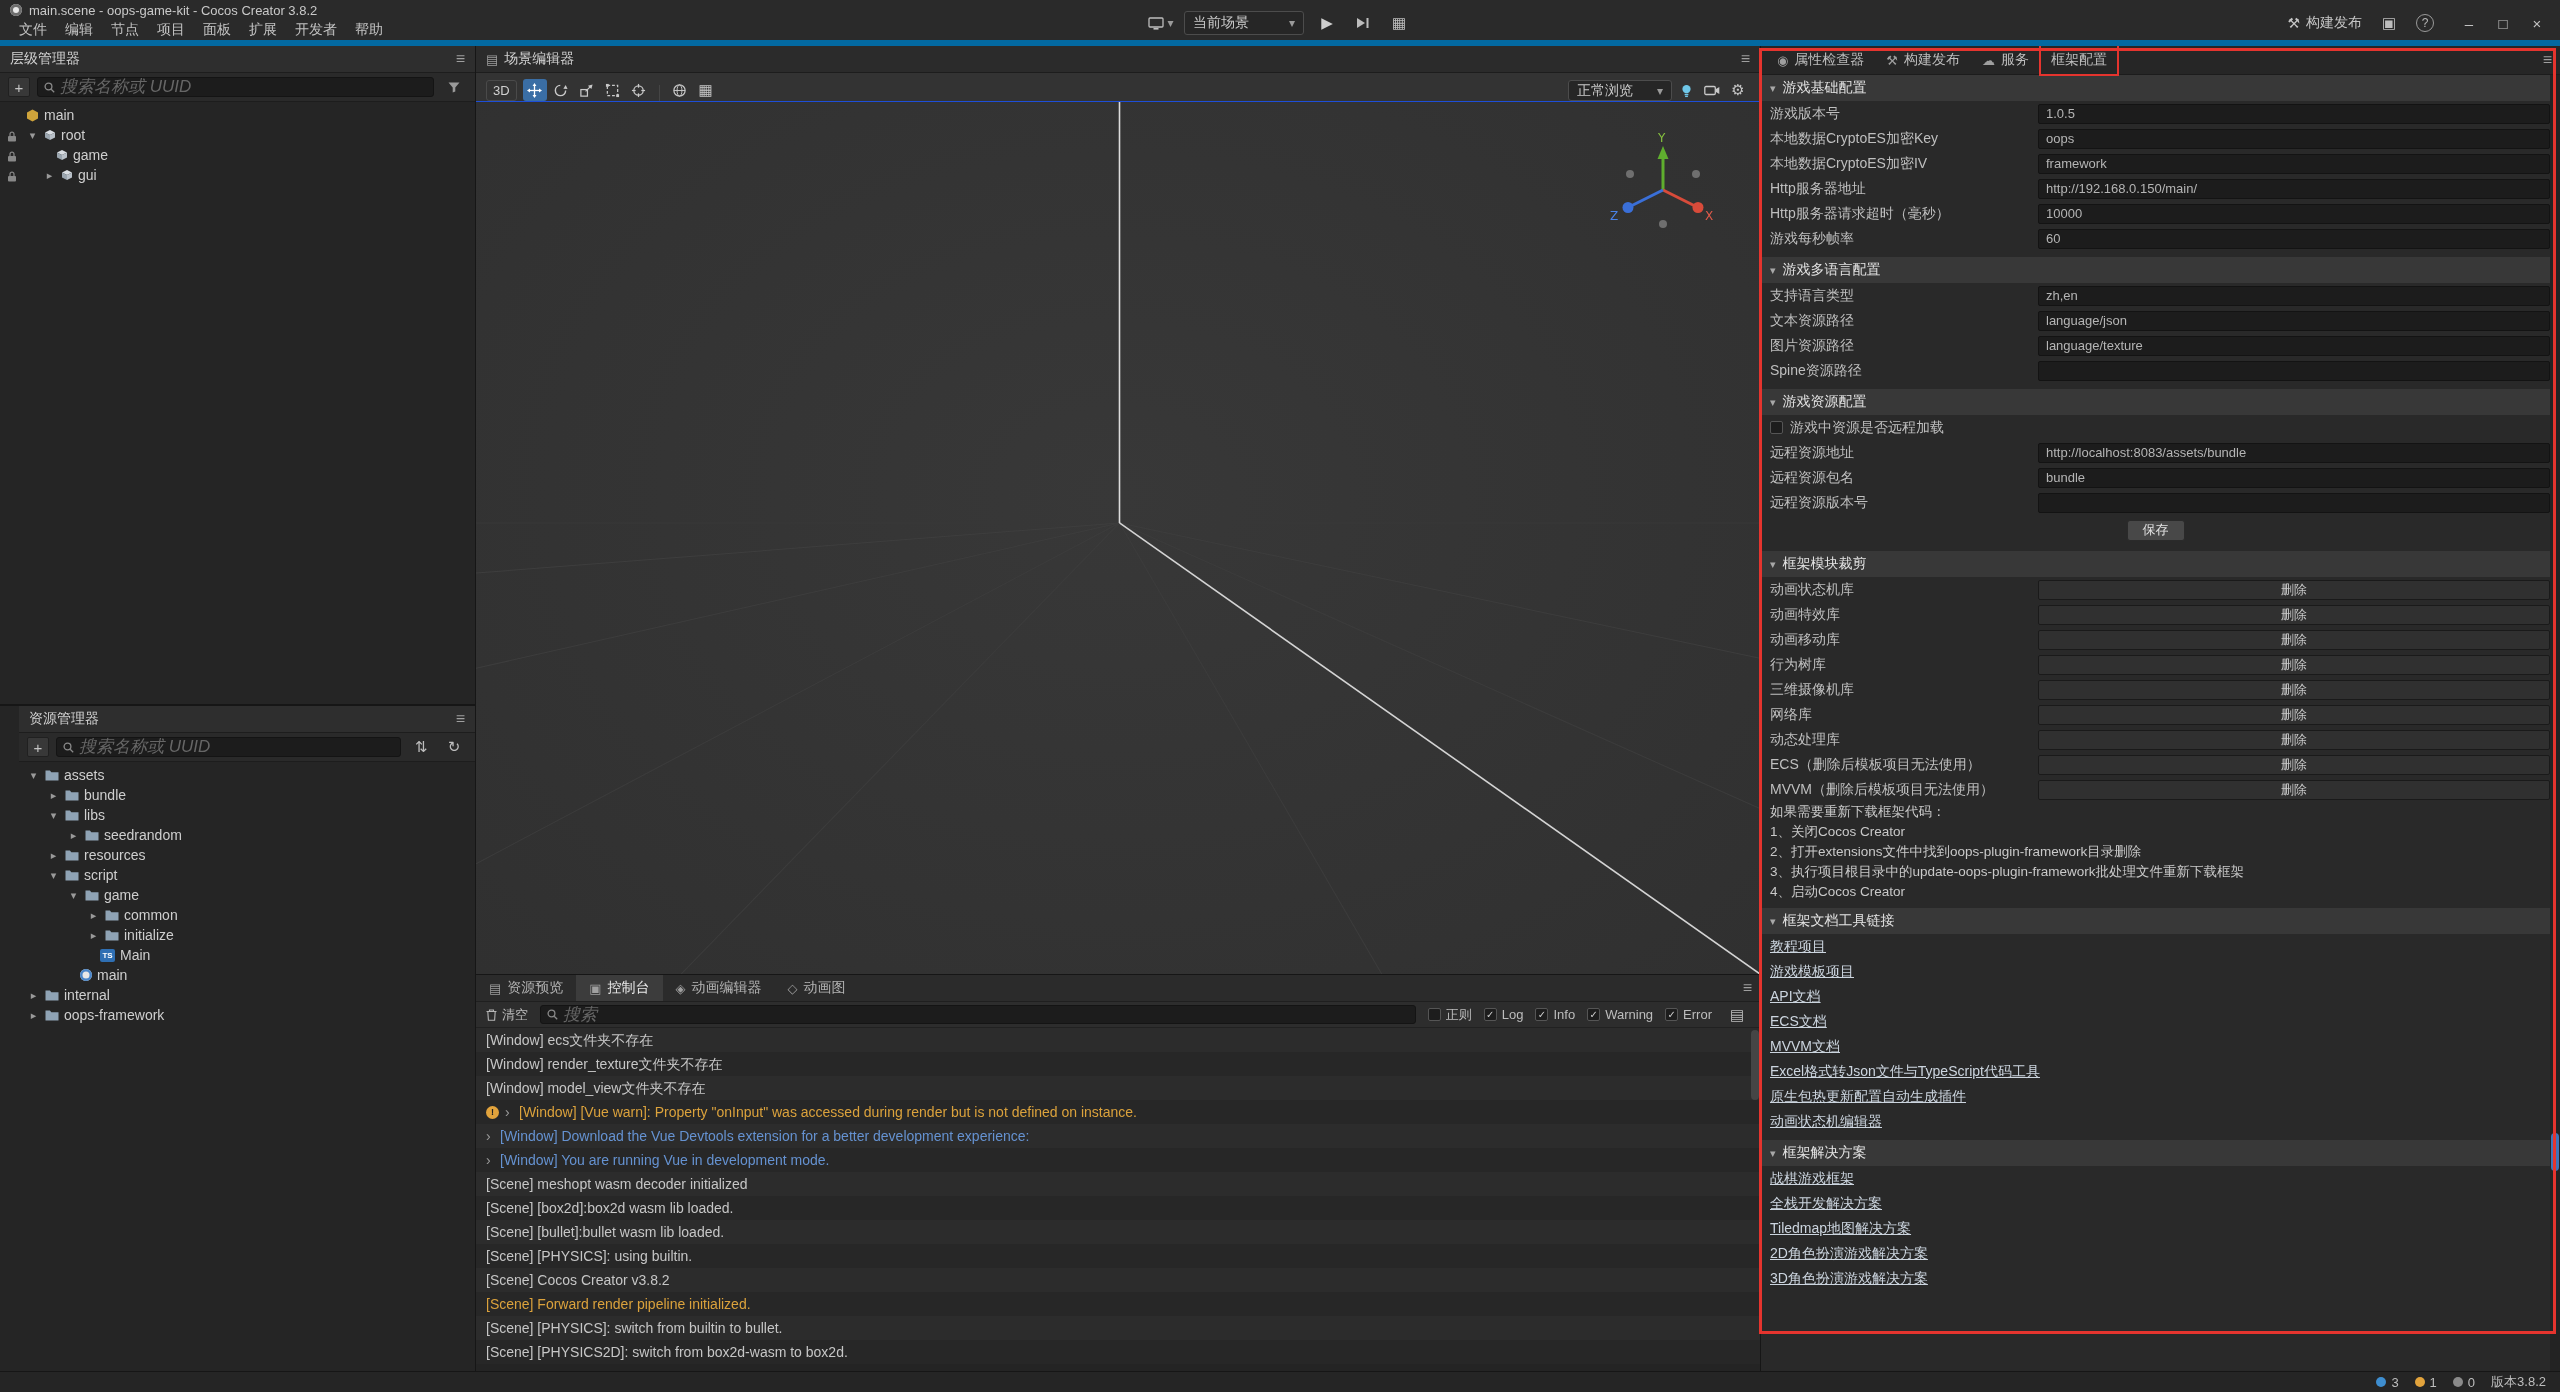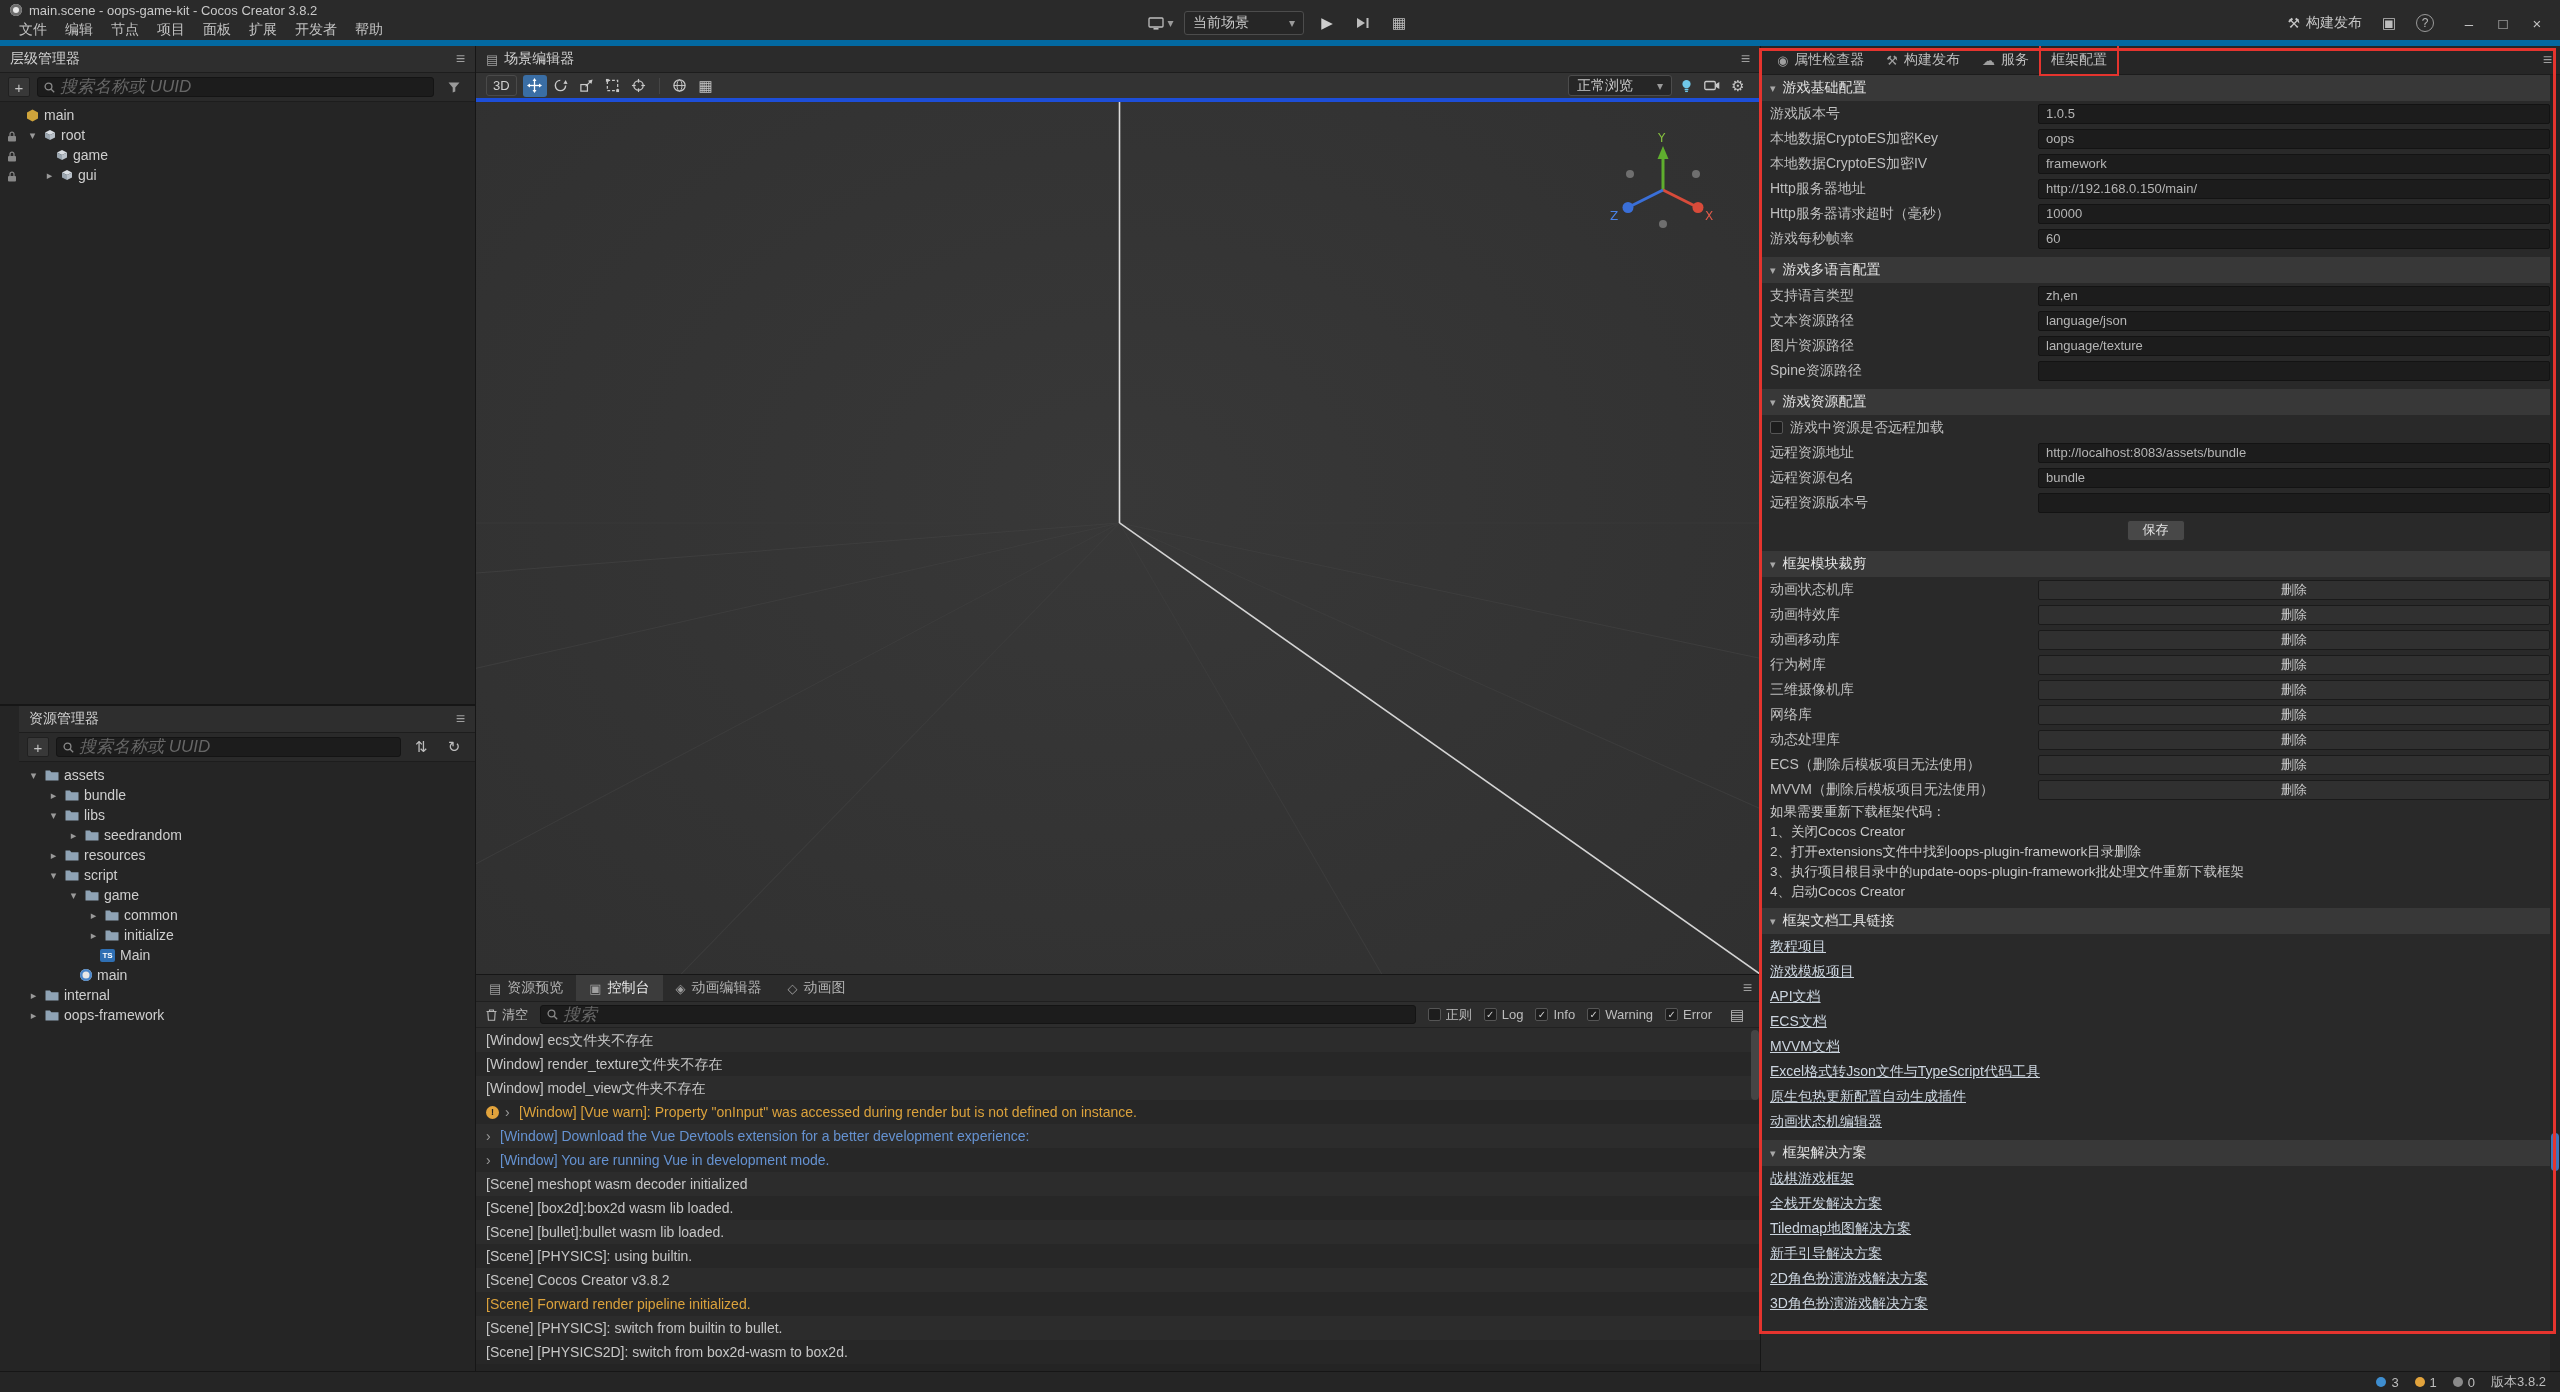--- a/index.html
+++ b/index.html
@@ -49,21 +49,21 @@
   .lock { position:absolute; left:7px; top:4px; opacity:.85; }
   .ts-badge { width:15px; height:13px; background:#2f6fb3; color:#fff; font-size:8px; font-weight:bold; border-radius:2px; display:flex; align-items:center; justify-content:center; flex-shrink:0; }
   .cocos-circle { width:12px; height:12px; border-radius:50%; background:#e8e8e8; box-shadow:inset 0 0 0 2.5px #4a86c9; flex-shrink:0; }
 
   
   .center-col { flex:1; min-width:0; display:flex; flex-direction:column; border-right:1px solid #161616; }
   .scene-panel { flex:1; display:flex; flex-direction:column; min-height:0; }
   .scene-tabbar { height:27px; background:#2b2b2b; border-bottom:1px solid #1d1d1d; display:flex; align-items:center; padding:0 10px; gap:6px; flex-shrink:0; }
   .scene-tab { display:flex; align-items:center; gap:6px; color:#d2d2d2; font-size:14px; }
   .tab-glyph { color:#9f9f9f; font-size:13px; }
-  .scene-toolbar { height:29px; background:#333333; border-bottom:4px solid #1d4ed8; display:flex; align-items:center; gap:2px; padding:0 10px; flex-shrink:0; }
+  .scene-toolbar { height:29px; background:#333333; border-bottom:1px solid #1d4ed8; display:flex; align-items:flex-end; gap:2px; padding:0 10px; flex-shrink:0; }
   .mode3d { font-size:13px; color:#d0d0d0; padding:2px 6px; border:1px solid #4a4a4a; border-radius:3px; margin-right:4px; }
   .tool-btn { width:24px; height:22px; border-radius:3px; display:flex; align-items:center; justify-content:center; color:#c5c5c5; }
   .tool-btn.active { background:#3a6ea5; }
   .tool-sep { width:1px; height:16px; background:#454545; margin:0 6px; }
   .viewport { flex:1; position:relative; background:radial-gradient(ellipse at 50% 45%, #383838 0%, #303030 100%); overflow:hidden; min-height:0; }
   .viewport svg.grid { position:absolute; inset:0; width:100%; height:100%; }
   .gizmo { position:absolute; top:30px; right:42px; width:110px; height:110px; }
 
   
   .console-panel { height:397px; flex-shrink:0; display:flex; flex-direction:column; border-top:1px solid #161616; background:#262626; }
@@ -783,23 +783,20 @@
         <div class="link-line">
             <span class="doc-link">战棋游戏框架</span>
           </div>
         <div class="link-line">
             <span class="doc-link">全栈开发解决方案</span>
           </div>
         <div class="link-line">
             <span class="doc-link">Tiledmap地图解决方案</span>
           </div>
         <div class="link-line">
-            <span class="doc-link">新手引导解决方案</span>
-          </div>
-        <div class="link-line">
             <span class="doc-link">2D角色扮演游戏解决方案</span>
           </div>
         <div class="link-line">
             <span class="doc-link">3D角色扮演游戏解决方案</span>
           </div>
 
         <span class="insp-scrolltrack"></span>
         <span class="insp-scrollthumb"></span>
       </div>
     </div>

